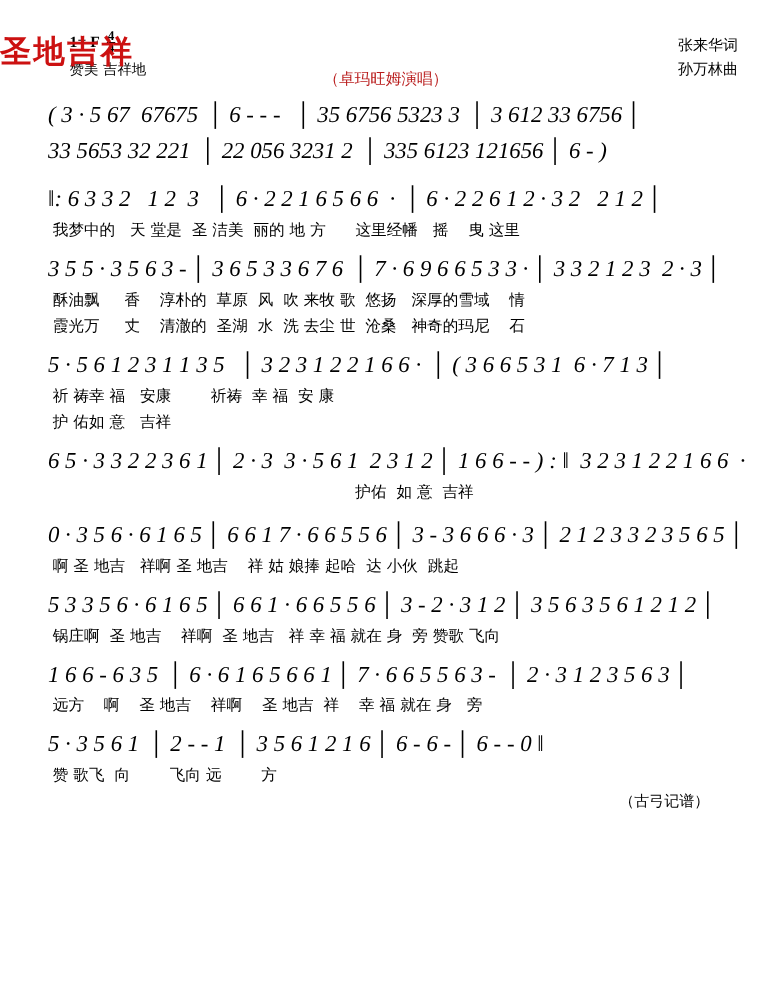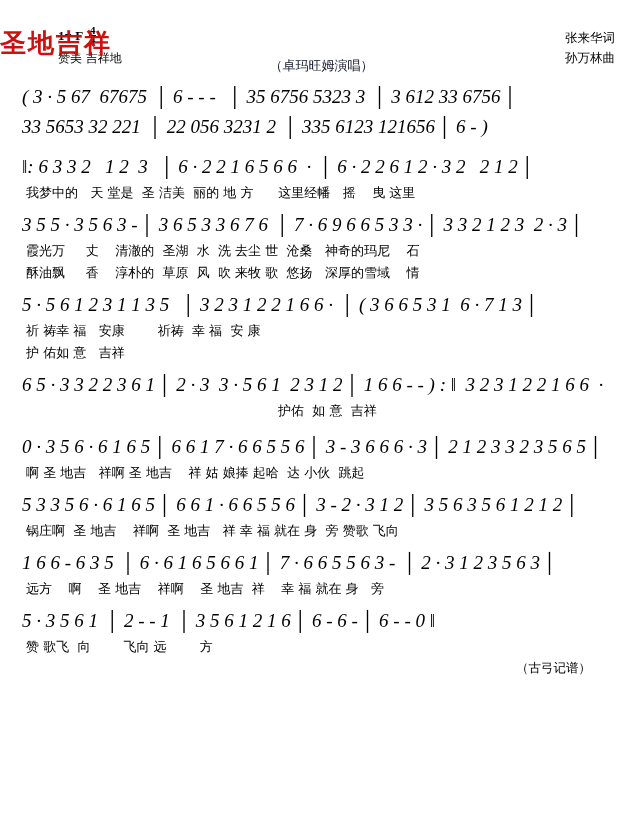--- a/index.html
+++ b/index.html
@@ -32,32 +32,32 @@
   .title{
     position:absolute;left:0;right:0;top:26px;
     color:#cc1111;
     font-size:26px;font-weight:bold;
     font-family:Liberation Sans, sans-serif;
     letter-spacing:2px;
   }
   .subtitle{
     position:absolute;left:0;right:0;top:57px;
     text-align:center;
-    color:#0f172a;
+    color:#b91c1c;
     font-size:13px;
     font-family:"DejaVu Sans",sans-serif;
   }
   .credit{
     position:absolute;right:28px;top:28px;
     font-size:12.5px;line-height:20px;text-align:left;
     font-family:"DejaVu Sans",sans-serif;
   }
 
   
-  .sys{position:relative;margin:0 16px 0 0;}
+  .sys{position:relative;margin:0 16px 0 0;padding-left:18px;}
   .notes{
     font-family:"Liberation Serif", serif;
     font-size:19px;
     font-style:italic;
     white-space:pre;
     letter-spacing:0px;
     padding-left:22px;
     height:30px;
     line-height:30px;
   }
@@ -112,22 +112,22 @@
 
   <div class="sys">
     <div class="notes">‖: 6 3 3 2   1 2  3   │ 6 · 2 2 1 6 5 6 6  ·  │ 6 · 2 2 6 1 2 · 3 2   2 1 2 │</div>
     <div class="lyric r2">我梦中的   天 堂是  圣 洁美  丽的 地 方      这里经幡   摇    曳 这里</div>
   </div>
 
   <div class="spacer6"></div>
 
   <div class="sys">
     <div class="notes">3 5 5 · 3 5 6 3 - │ 3 6 5 3 3 6 7 6  │ 7 · 6 9 6 6 5 3 3 · │ 3 3 2 1 2 3  2 · 3 │</div>
+    <div class="lyric">酥油飘     香    淳朴的  草原  风  吹 来牧 歌  悠扬   深厚的雪域    情</div>
     <div class="lyric r2">霞光万     丈    清澈的  圣湖  水  洗 去尘 世  沧桑   神奇的玛尼    石</div>
-    <div class="lyric">酥油飘     香    淳朴的  草原  风  吹 来牧 歌  悠扬   深厚的雪域    情</div>
   </div>
 
   <div class="spacer6"></div>
 
   <div class="sys">
     <div class="notes">5 · 5 6 1 2 3 1 1 3 5   │ 3 2 3 1 2 2 1 6 6 ·  │ ( 3 6 6 5 3 1  6 · 7 1 3 │</div>
     <div class="lyric">祈 祷幸 福   安康        祈祷  幸 福  安 康</div>
     <div class="lyric r2">护 佑如 意   吉祥</div>
   </div>
 

